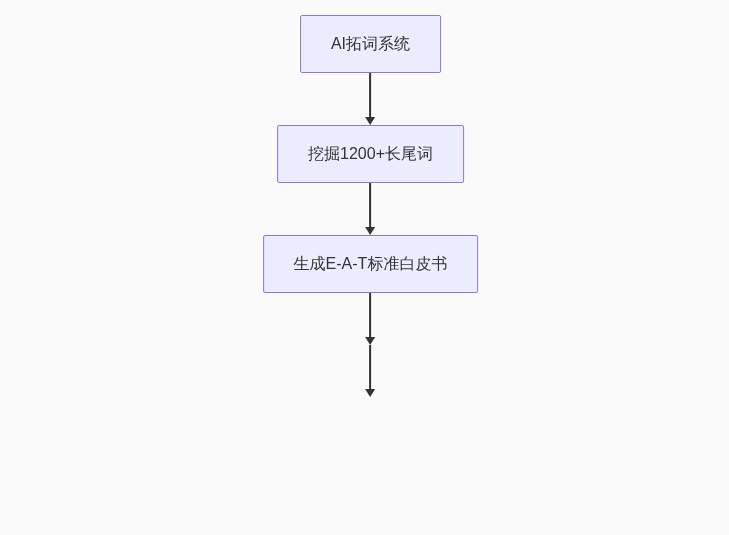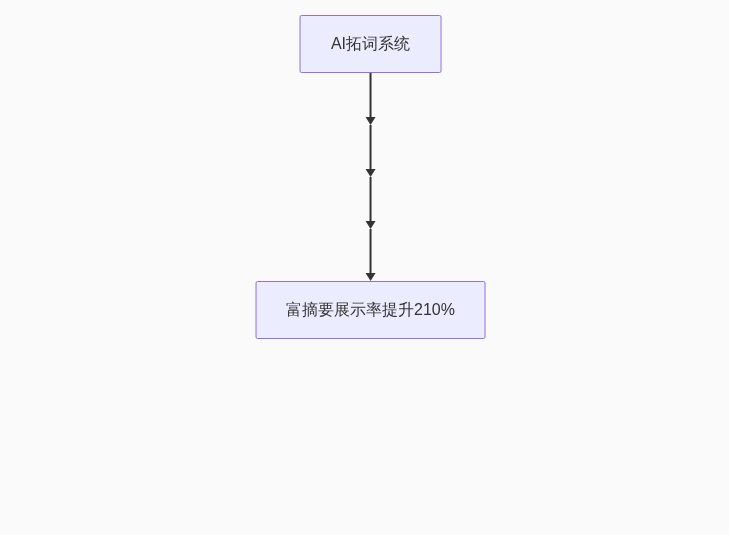--- a/index.html
+++ b/index.html
@@ -64,25 +64,26 @@
 </head>
 <body>
 
 <div class="canvas">
   <div class="flow">
 
     <div class="node">AI拓词系统</div>
 
     <div class="arrow"></div>
 
+    <div class="node">挖掘1200+长尾词</div>
+
+    <div class="arrow"></div>
+
+    <div class="node">生成E-A-T标准白皮书</div>
 
     <div class="arrow"></div>
 
 
     <div class="arrow"></div>
 
 
-    <div class="arrow"></div>
-
-    <div class="node">富摘要展示率提升210%</div>
-
   </div>
 </div>
 
 </body></html>

